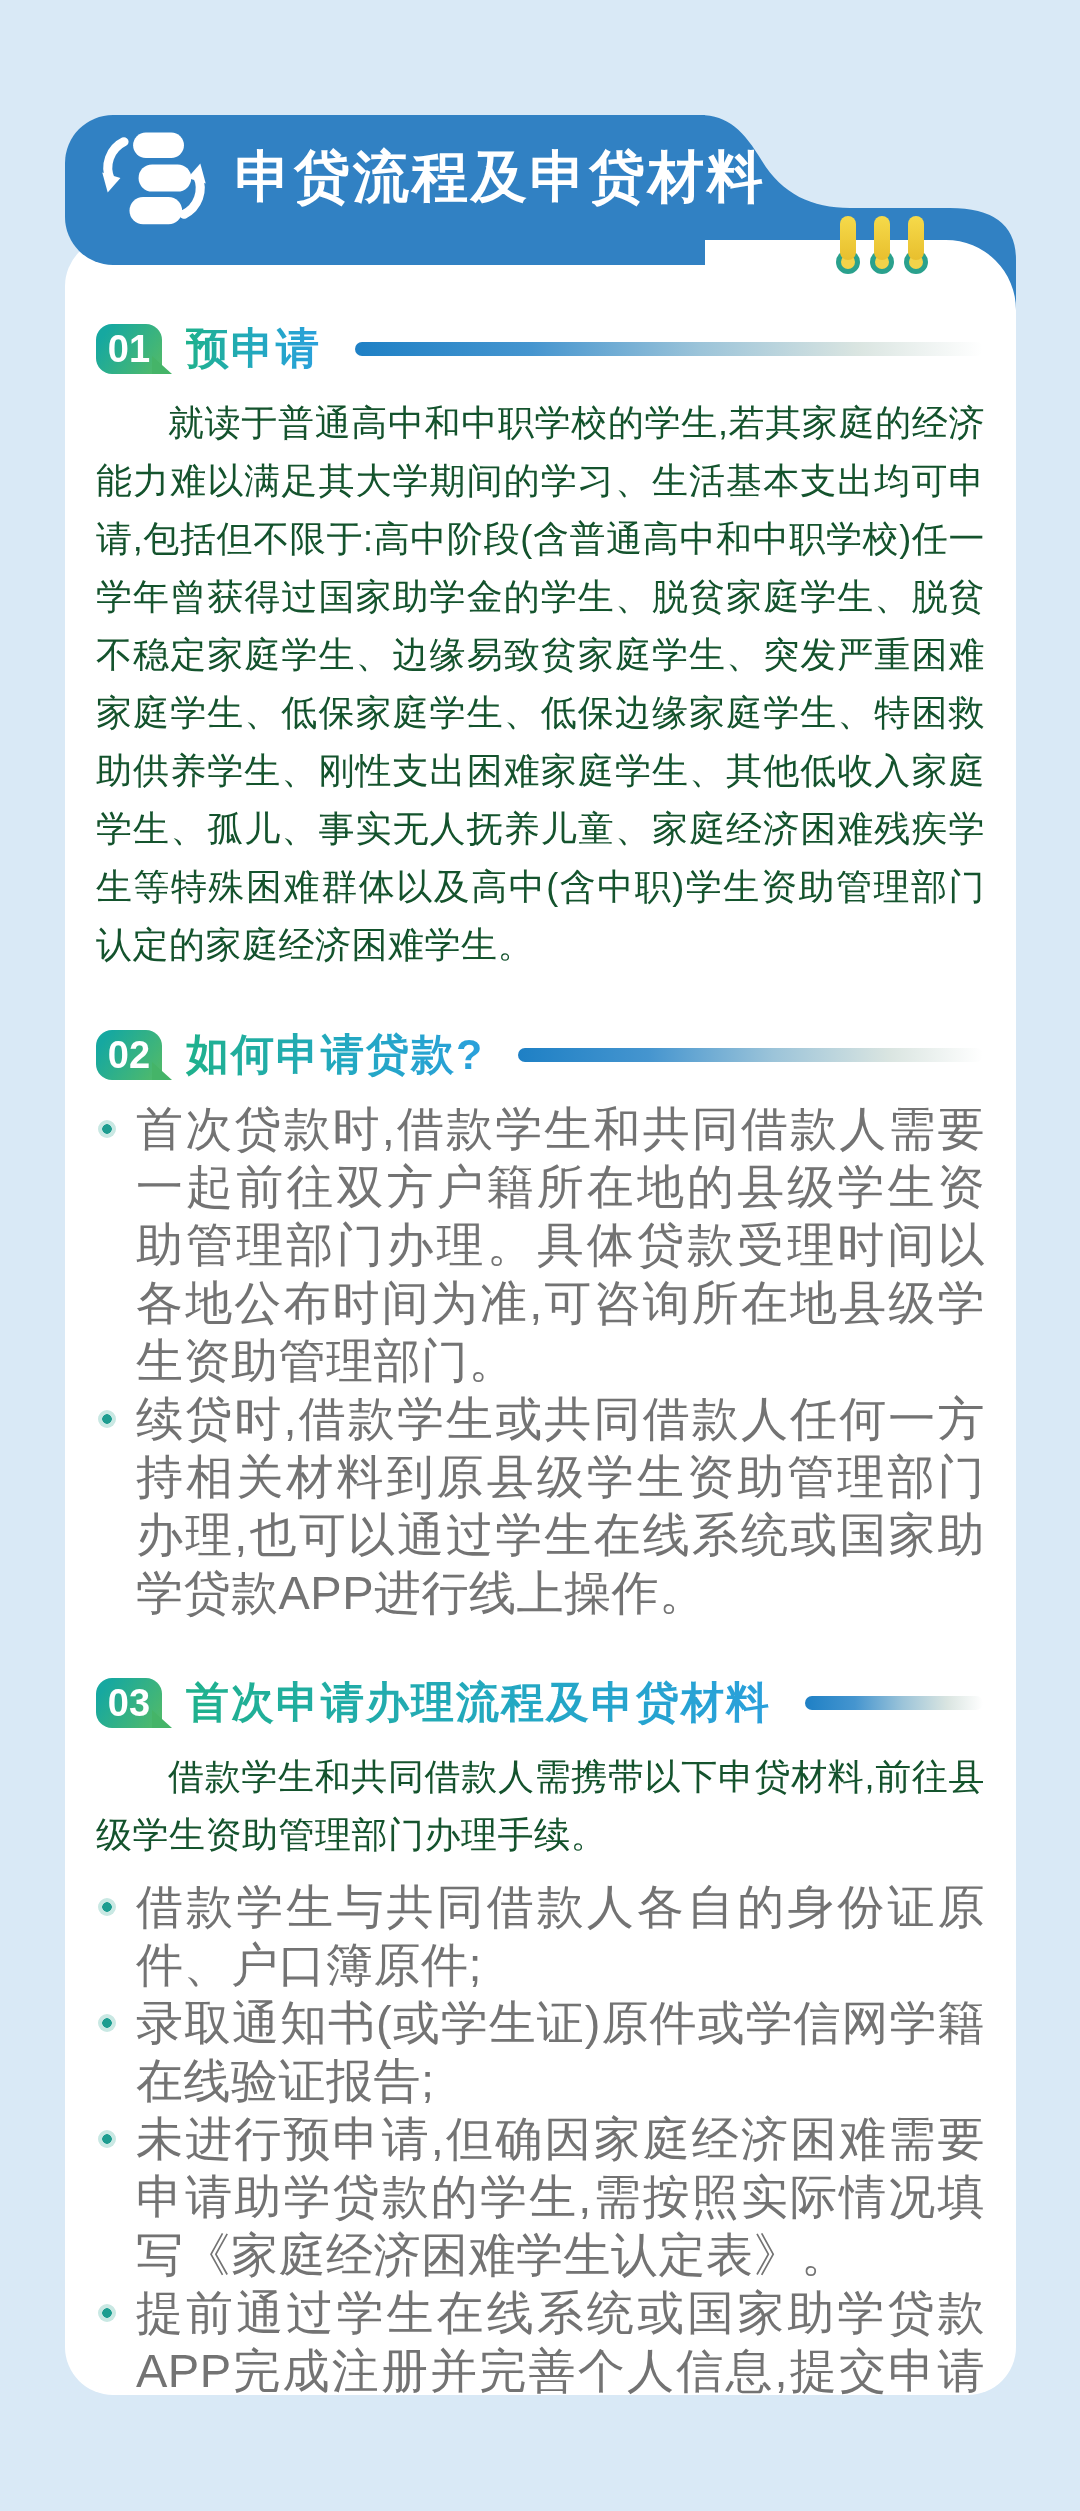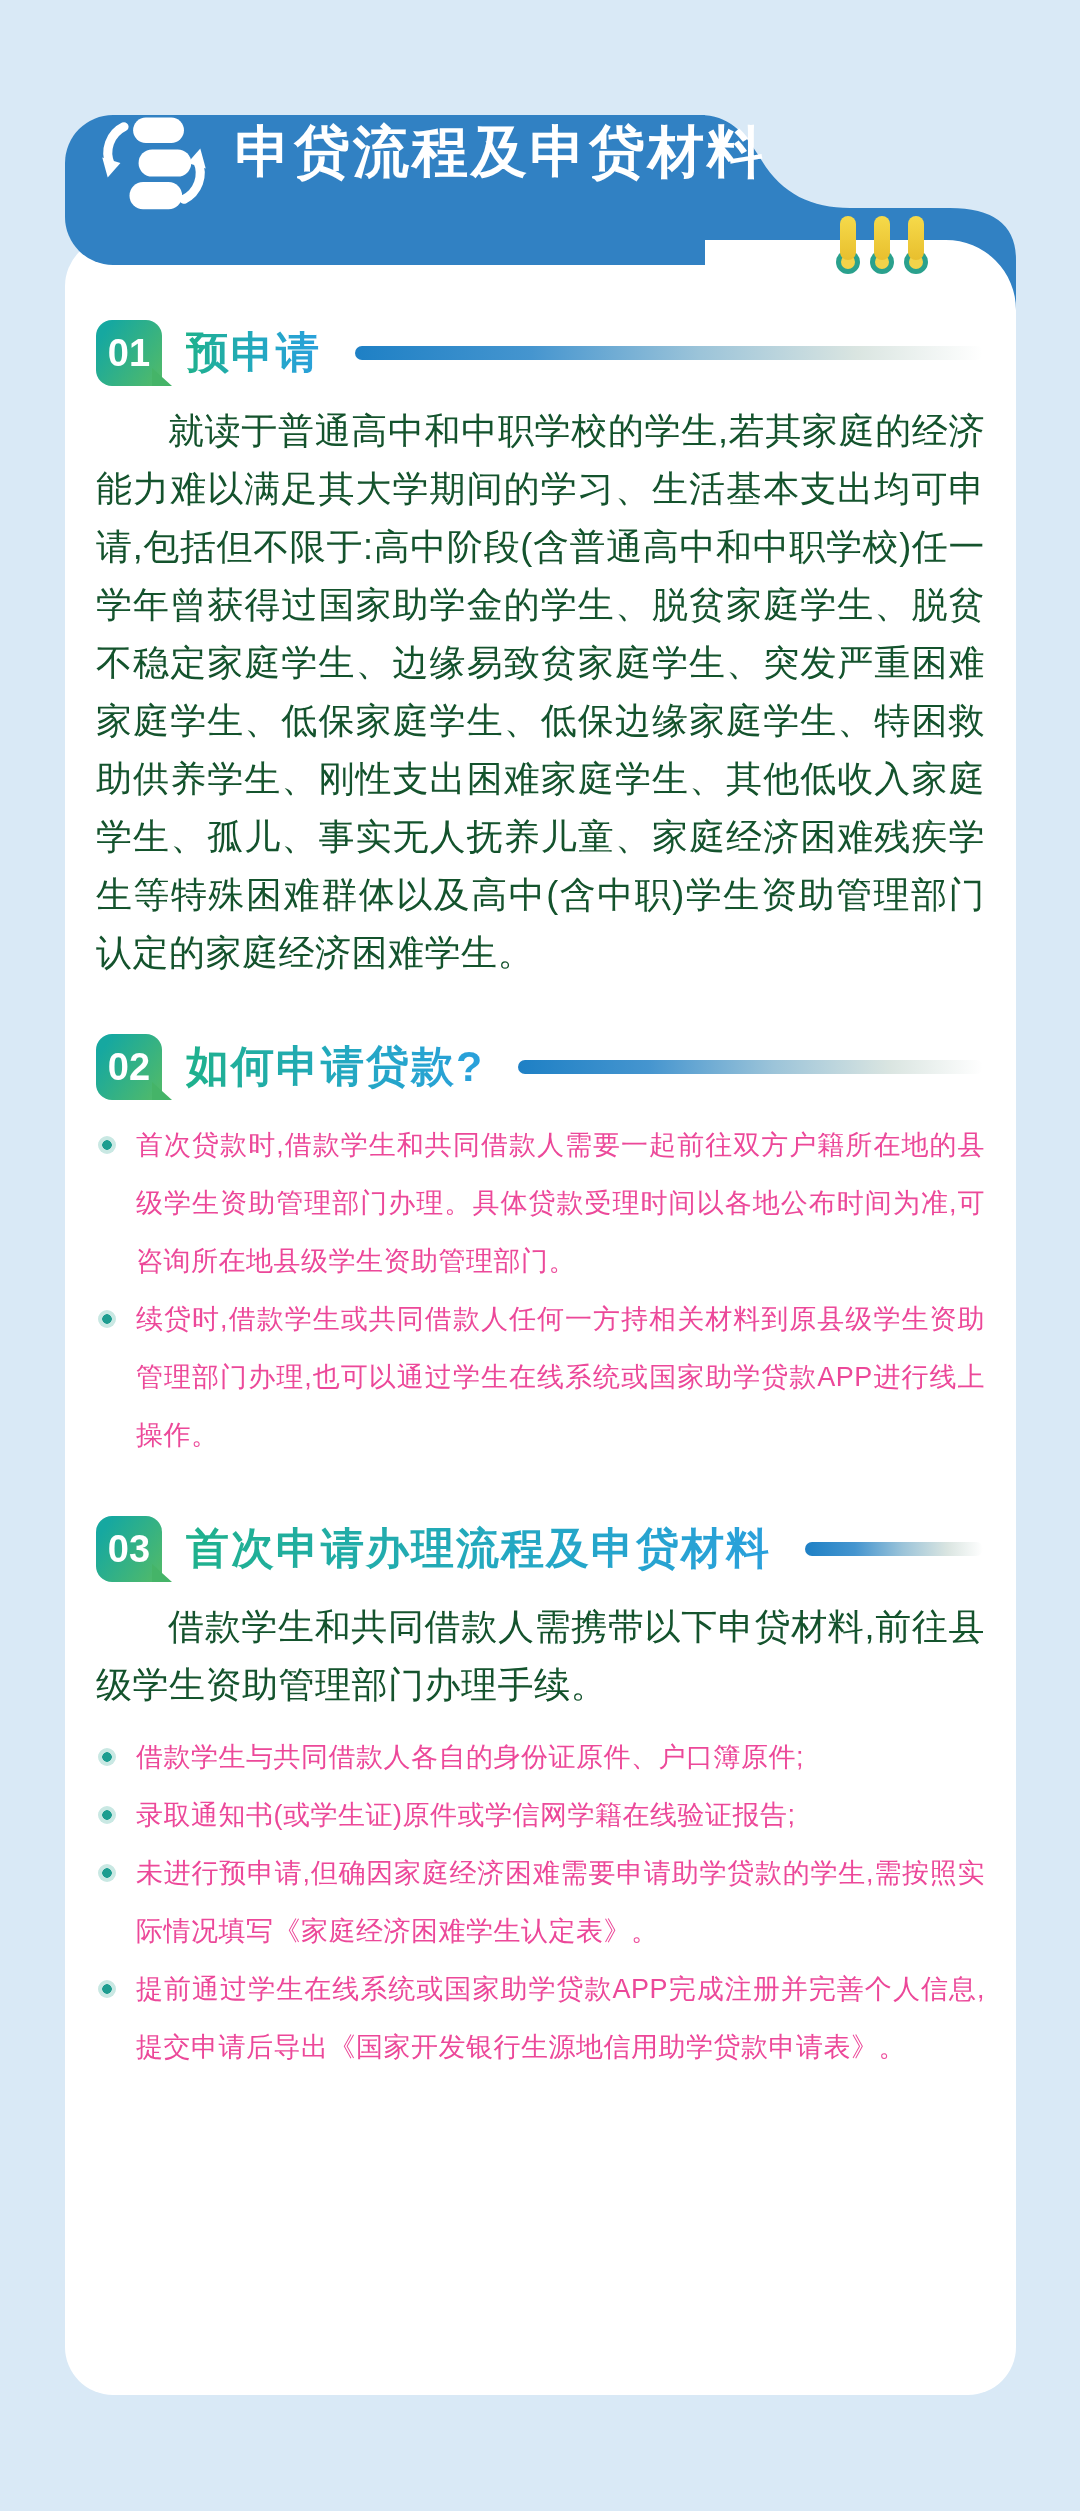--- a/index.html
+++ b/index.html
@@ -20,21 +20,21 @@
     overflow:hidden;
   }
   
   .banner-main{
     position:absolute;left:65px;top:115px;width:640px;height:150px;
     background:#3181c3;border-radius:48px 0 0 48px;
   }
   .banner-right{position:absolute;left:700px;top:115px;width:316px;height:200px;}
   .banner-content{
     position:absolute;left:65px;top:115px;width:951px;height:125px;
-    display:flex;padding-left:30px;box-sizing:border-box;
+    display:flex;align-items:center;padding-left:30px;box-sizing:border-box;
     z-index:5;
   }
   .hdr-icon{width:118px;height:96px;flex:0 0 auto;margin-right:22px;}
   .hdr-title{
     color:#ffffff;font-size:56px;font-weight:800;letter-spacing:3px;
     white-space:nowrap;
   }
   
   .pins{position:absolute;left:840px;top:216px;width:110px;height:62px;z-index:6;}
   .pin{position:absolute;top:0;width:16px;height:62px;}
@@ -50,21 +50,21 @@
   }
   .pin:nth-child(1){left:0;}
   .pin:nth-child(2){left:34px;}
   .pin:nth-child(3){left:68px;}
   
   .section{margin-top:52px;}
   .section:first-child{margin-top:0;}
   .sec-head{display:flex;align-items:center;margin-bottom:16px;}
   .badge{
     position:relative;flex:0 0 auto;
-    width:66px;height:66px;border-radius:16px 16px 6px 16px;
+    width:66px;height:50px;border-radius:16px 16px 6px 16px;
     background:linear-gradient(125deg,#16a8a0 15%,#4db96d 90%);
     color:#ffffff;font-size:38px;font-weight:700;
     display:flex;align-items:center;justify-content:center;
   }
   .badge::after{
     content:"";position:absolute;right:-10px;bottom:0;width:20px;height:18px;
     background:#45b468;
     clip-path:polygon(0 0,100% 100%,0 100%);
   }
   .sec-title{
@@ -81,21 +81,21 @@
   
   .para{
     font-size:36px;line-height:58px;color:#14532d;
     text-align:justify;text-indent:2em;margin:0 0 0 0;
     letter-spacing:0.5px;
   }
   .bullets{list-style:none;margin:14px 0 0 0;padding:0;}
   .bullets.tight{margin-top:0;}
   .bullet{
     position:relative;padding-left:40px;
-    font-size:27px;line-height:58px;color:#ec4899;
+    font-size:47px;line-height:58px;color:#737373;
     text-align:justify;letter-spacing:0.5px;
   }
   .dot{
     position:absolute;left:2px;top:20px;width:18px;height:18px;border-radius:50%;
     background:radial-gradient(circle,#1d9d90 0 4.5px,#c9e8e3 5px 9px,rgba(0,0,0,0) 9.5px);
   }
 </style>
 </head>
 <body>
 

